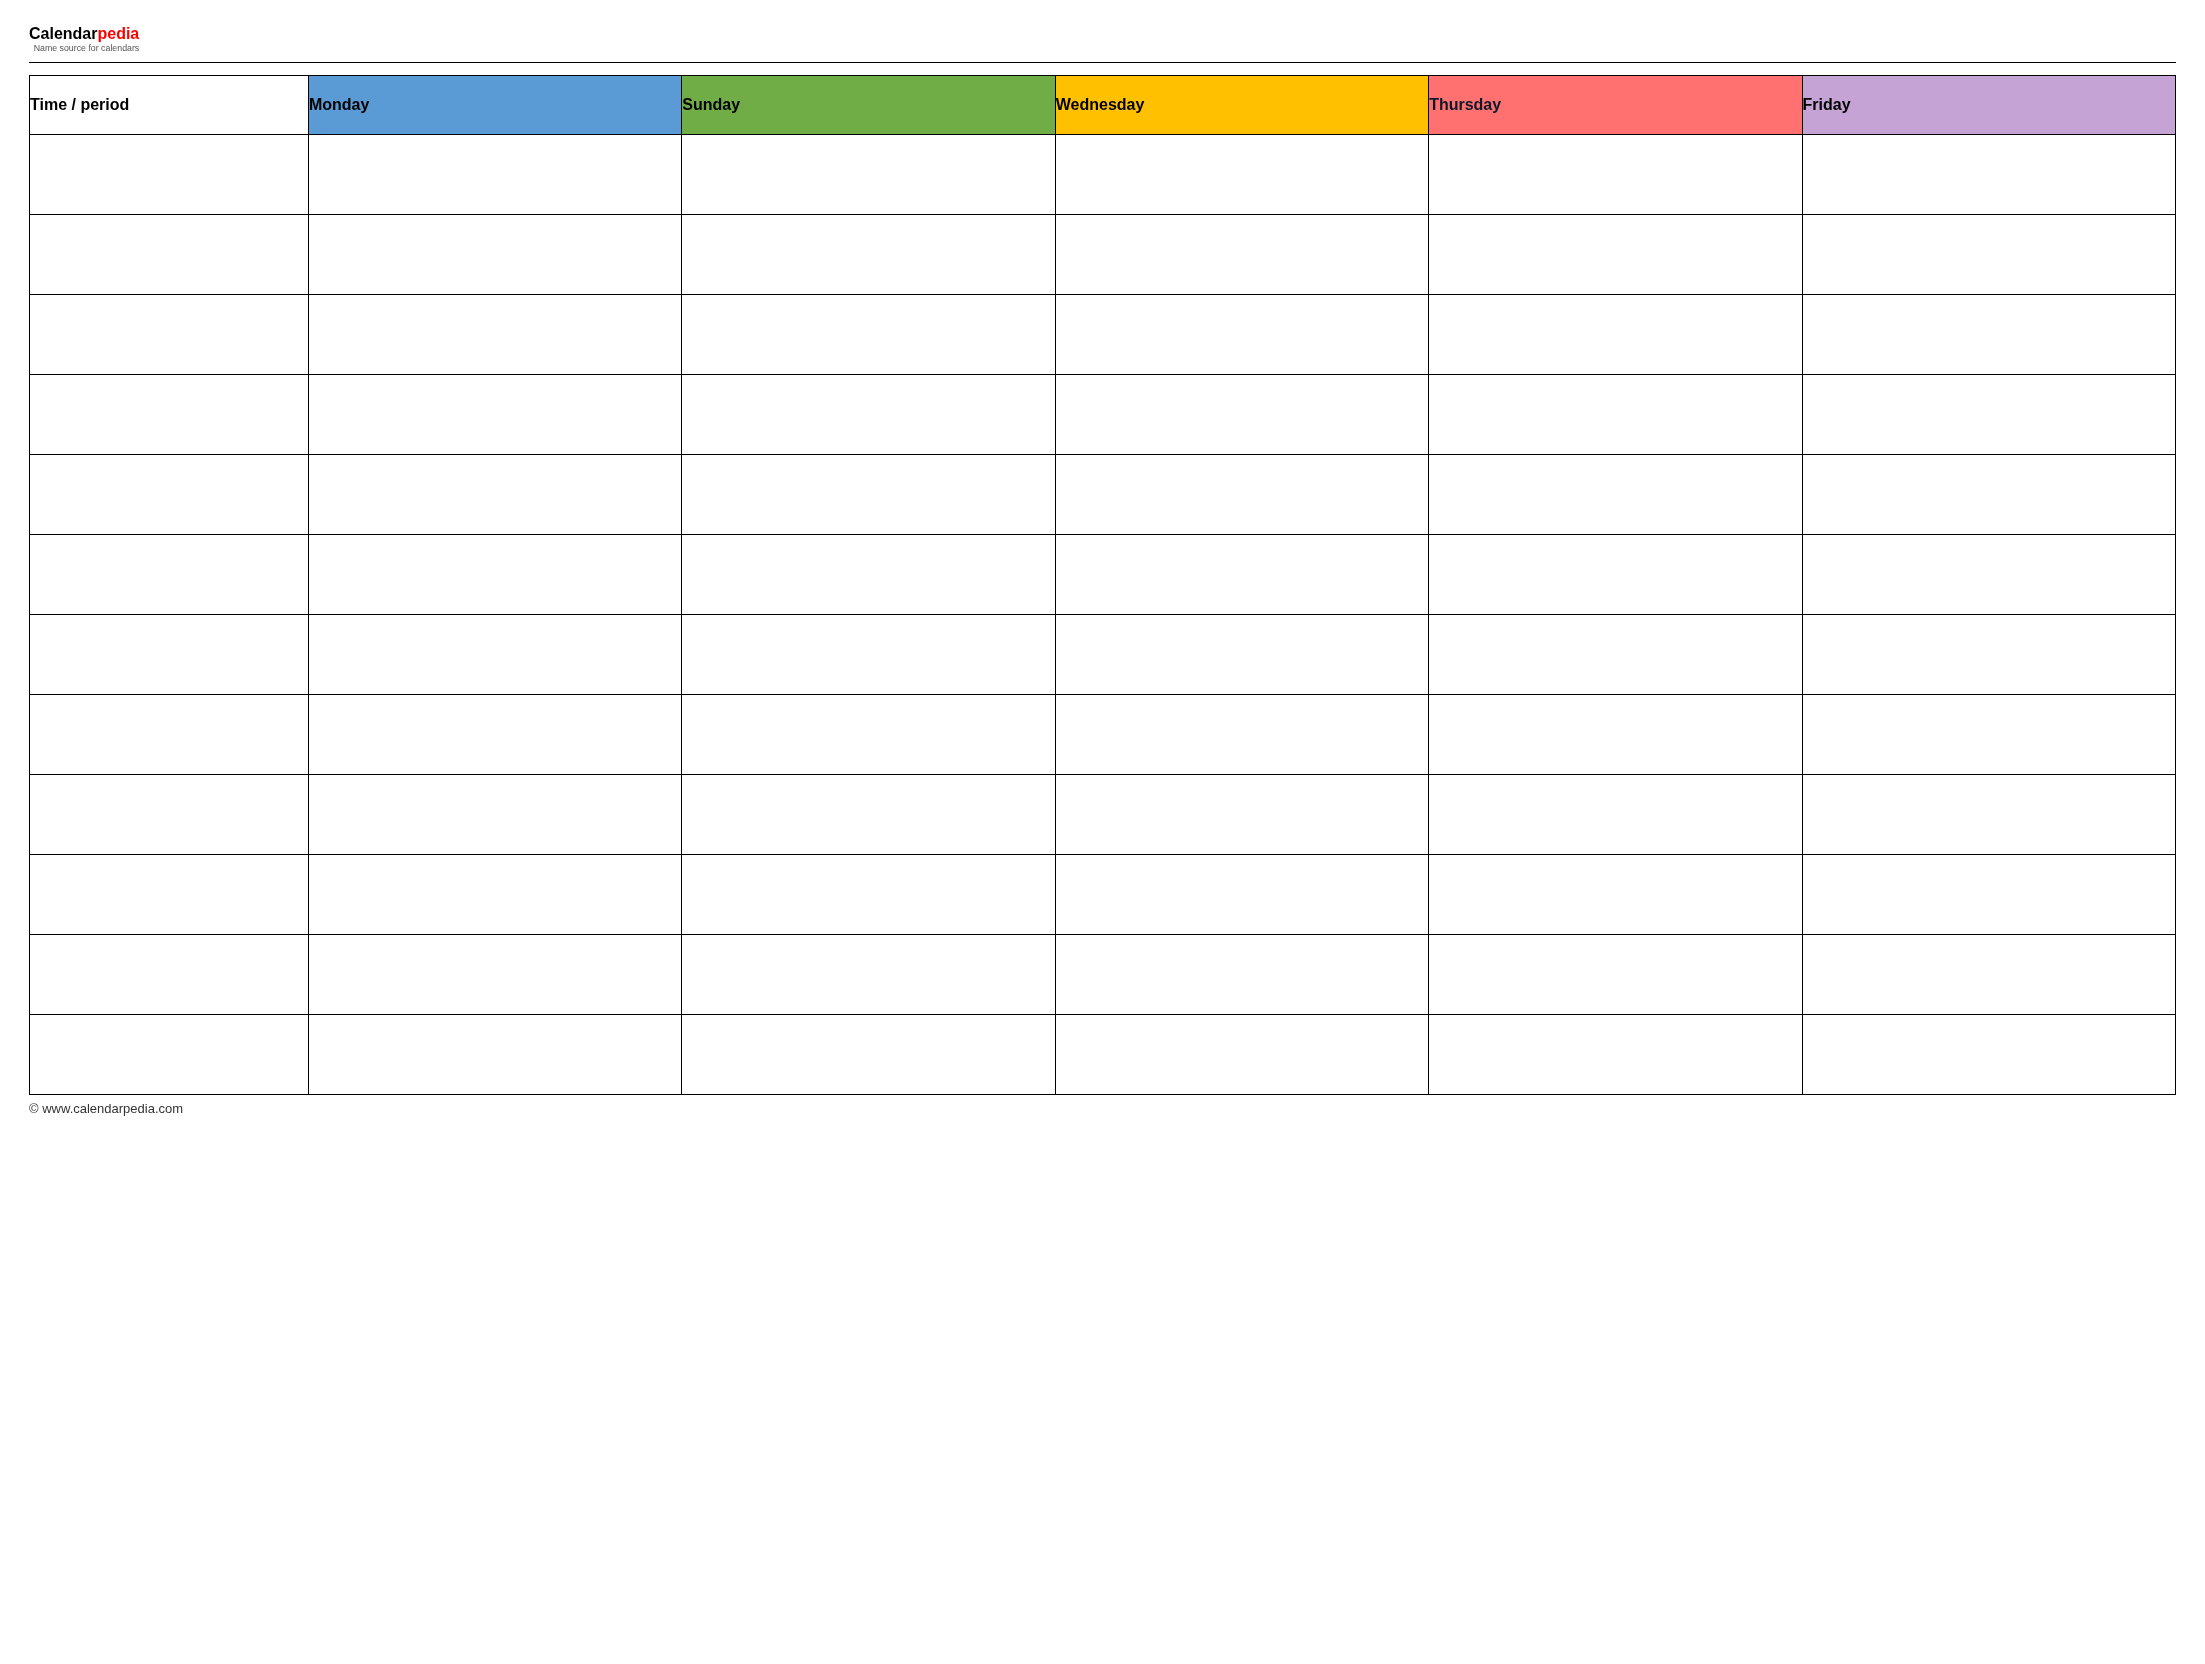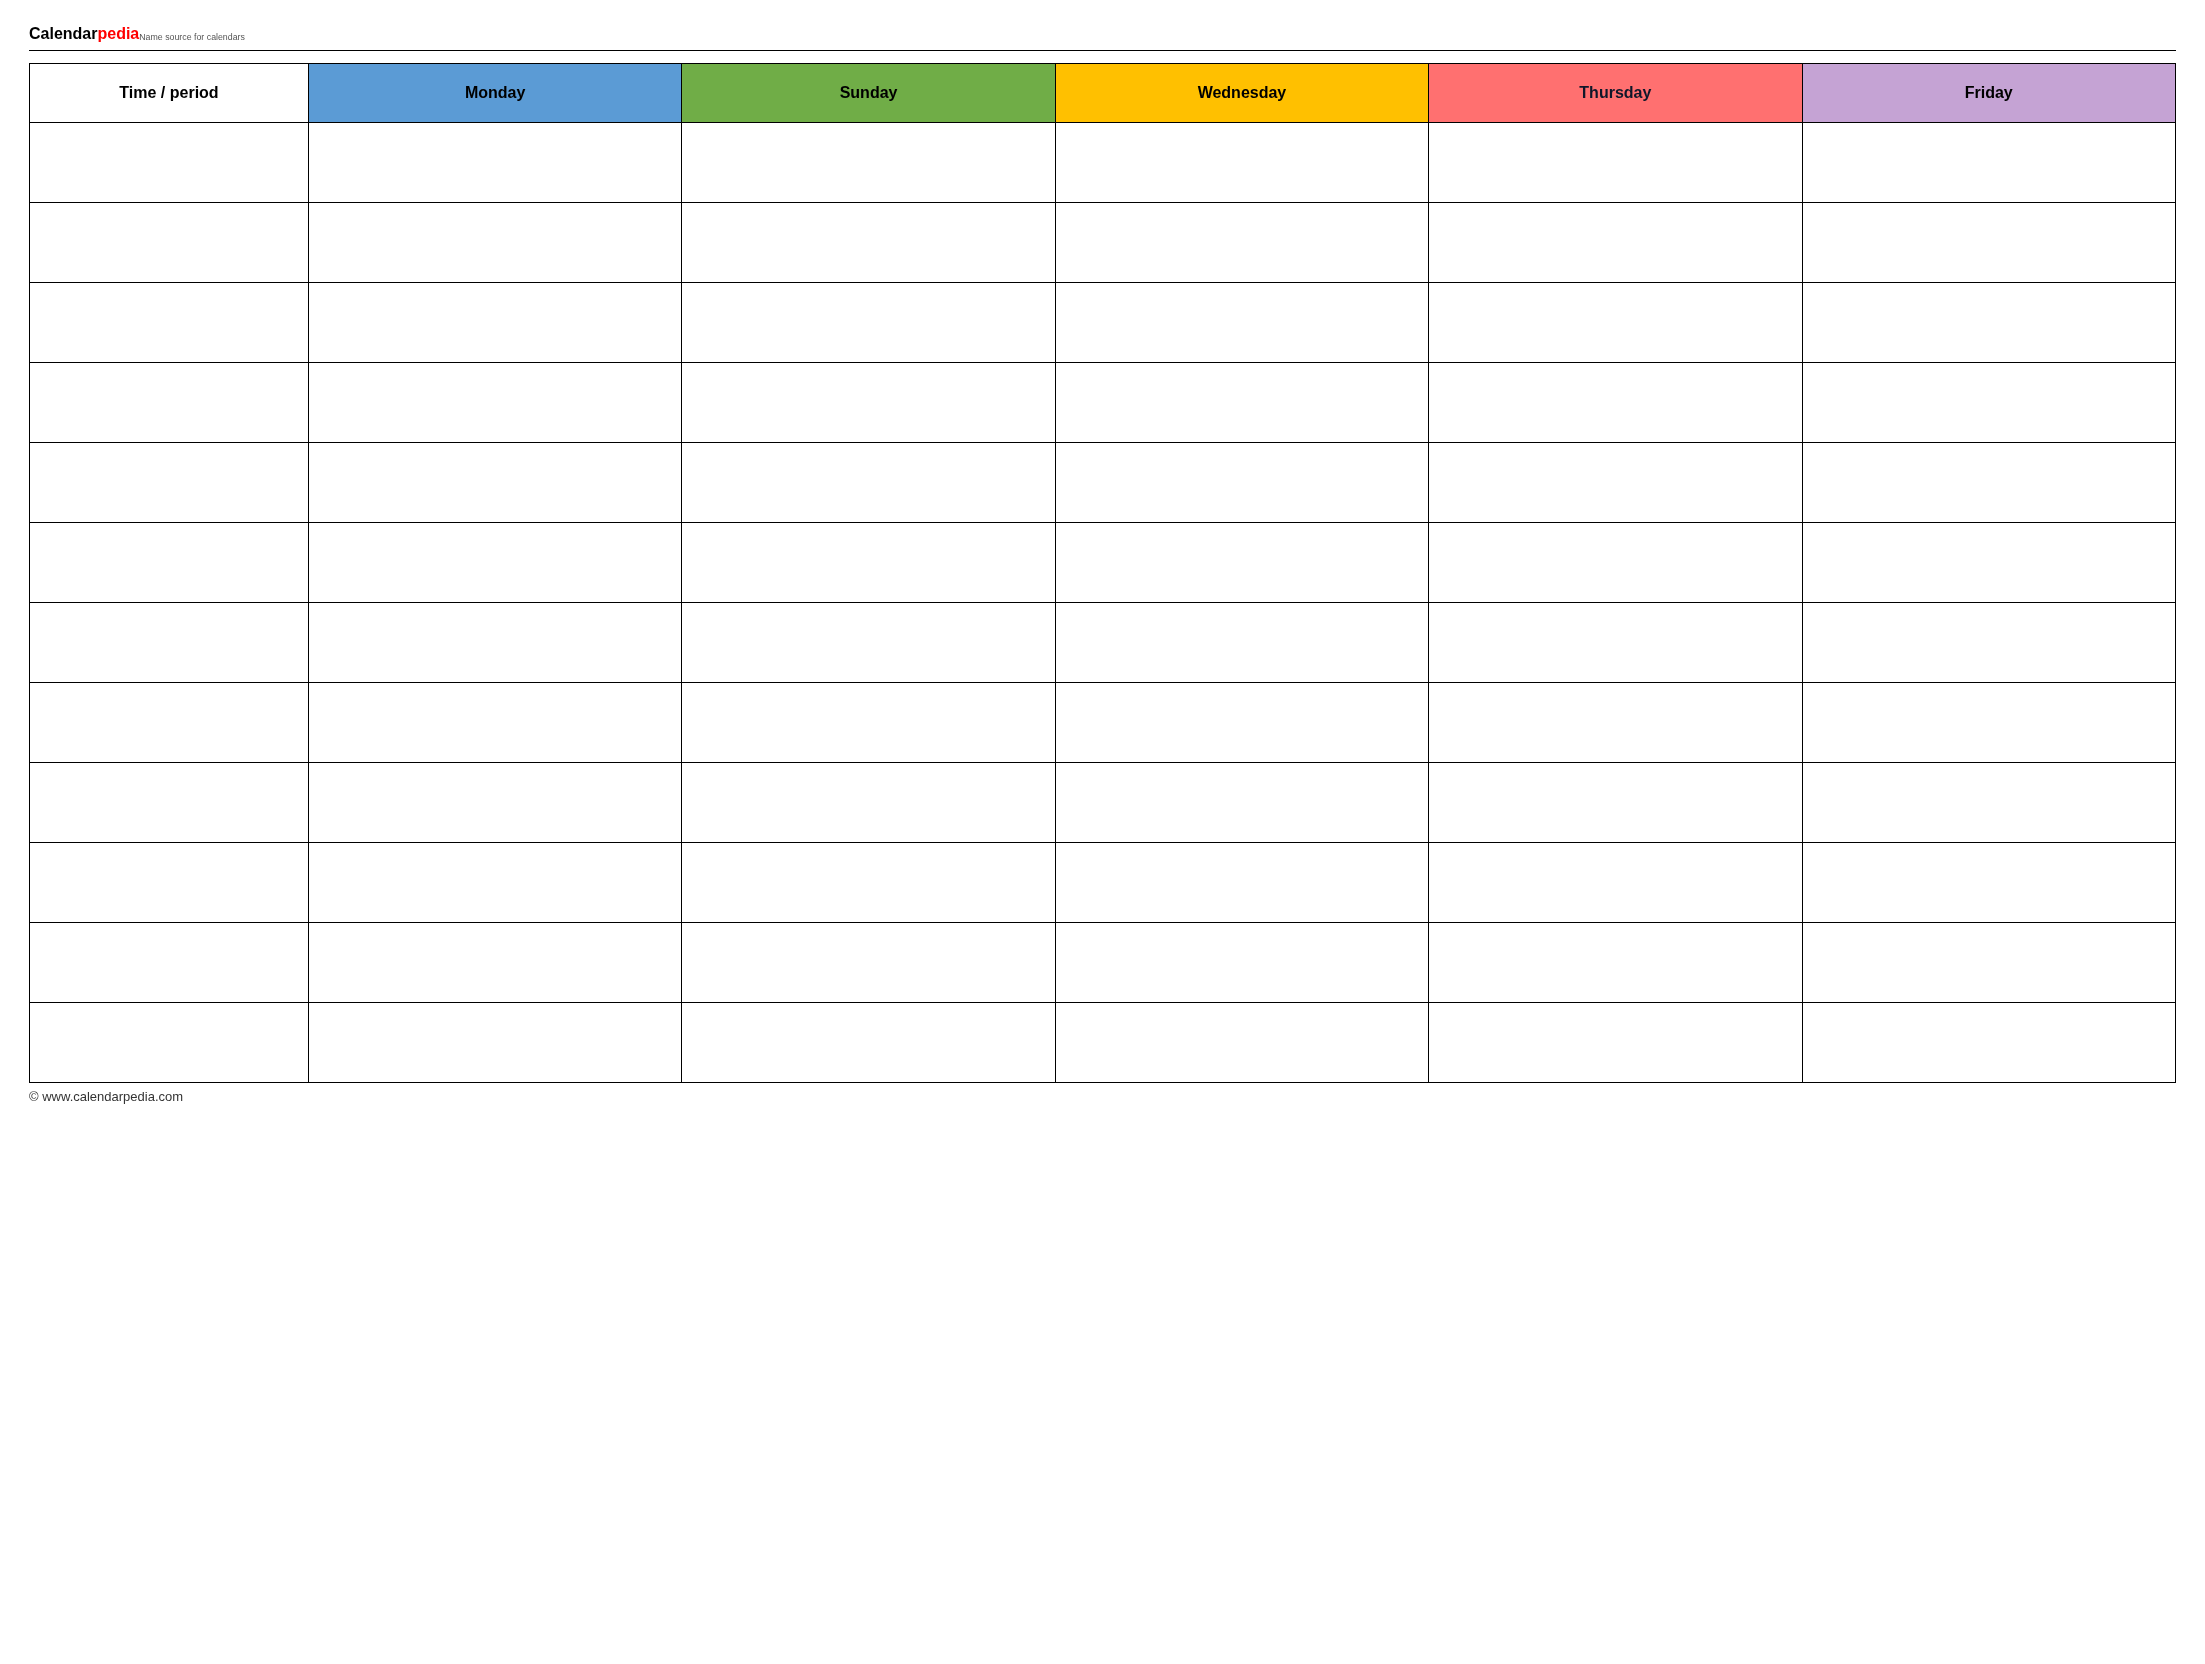--- a/index.html
+++ b/index.html
@@ -37,20 +37,21 @@
 
     .name-label {
       font-size: 14.6px;
       font-weight: bold;
       color: #000000;
       margin-top: 5.9px;
     }
 
     .logo-area {
       display: flex;
+      flex-direction: column;
       align-items: flex-end;
       margin-top: 3.7px;
     }
 
     .logo-text {
       font-size: 16px;
       font-weight: bold;
       color: #000000;
       line-height: 1;
     }
@@ -83,21 +84,21 @@
 
     .schedule-table th,
     .schedule-table td {
       border: 0.7px solid #000000;
       padding: 0;
       height: 80px;
     }
 
     .schedule-table th {
       height: 59px;
-      text-align: center;
+      text-align: left;
       font-size: 16px;
       font-weight: bold;
       vertical-align: middle;
     }
 
     .col-time {
       width: 13%;
       background: #ffffff;
       color: #000000;
     }

